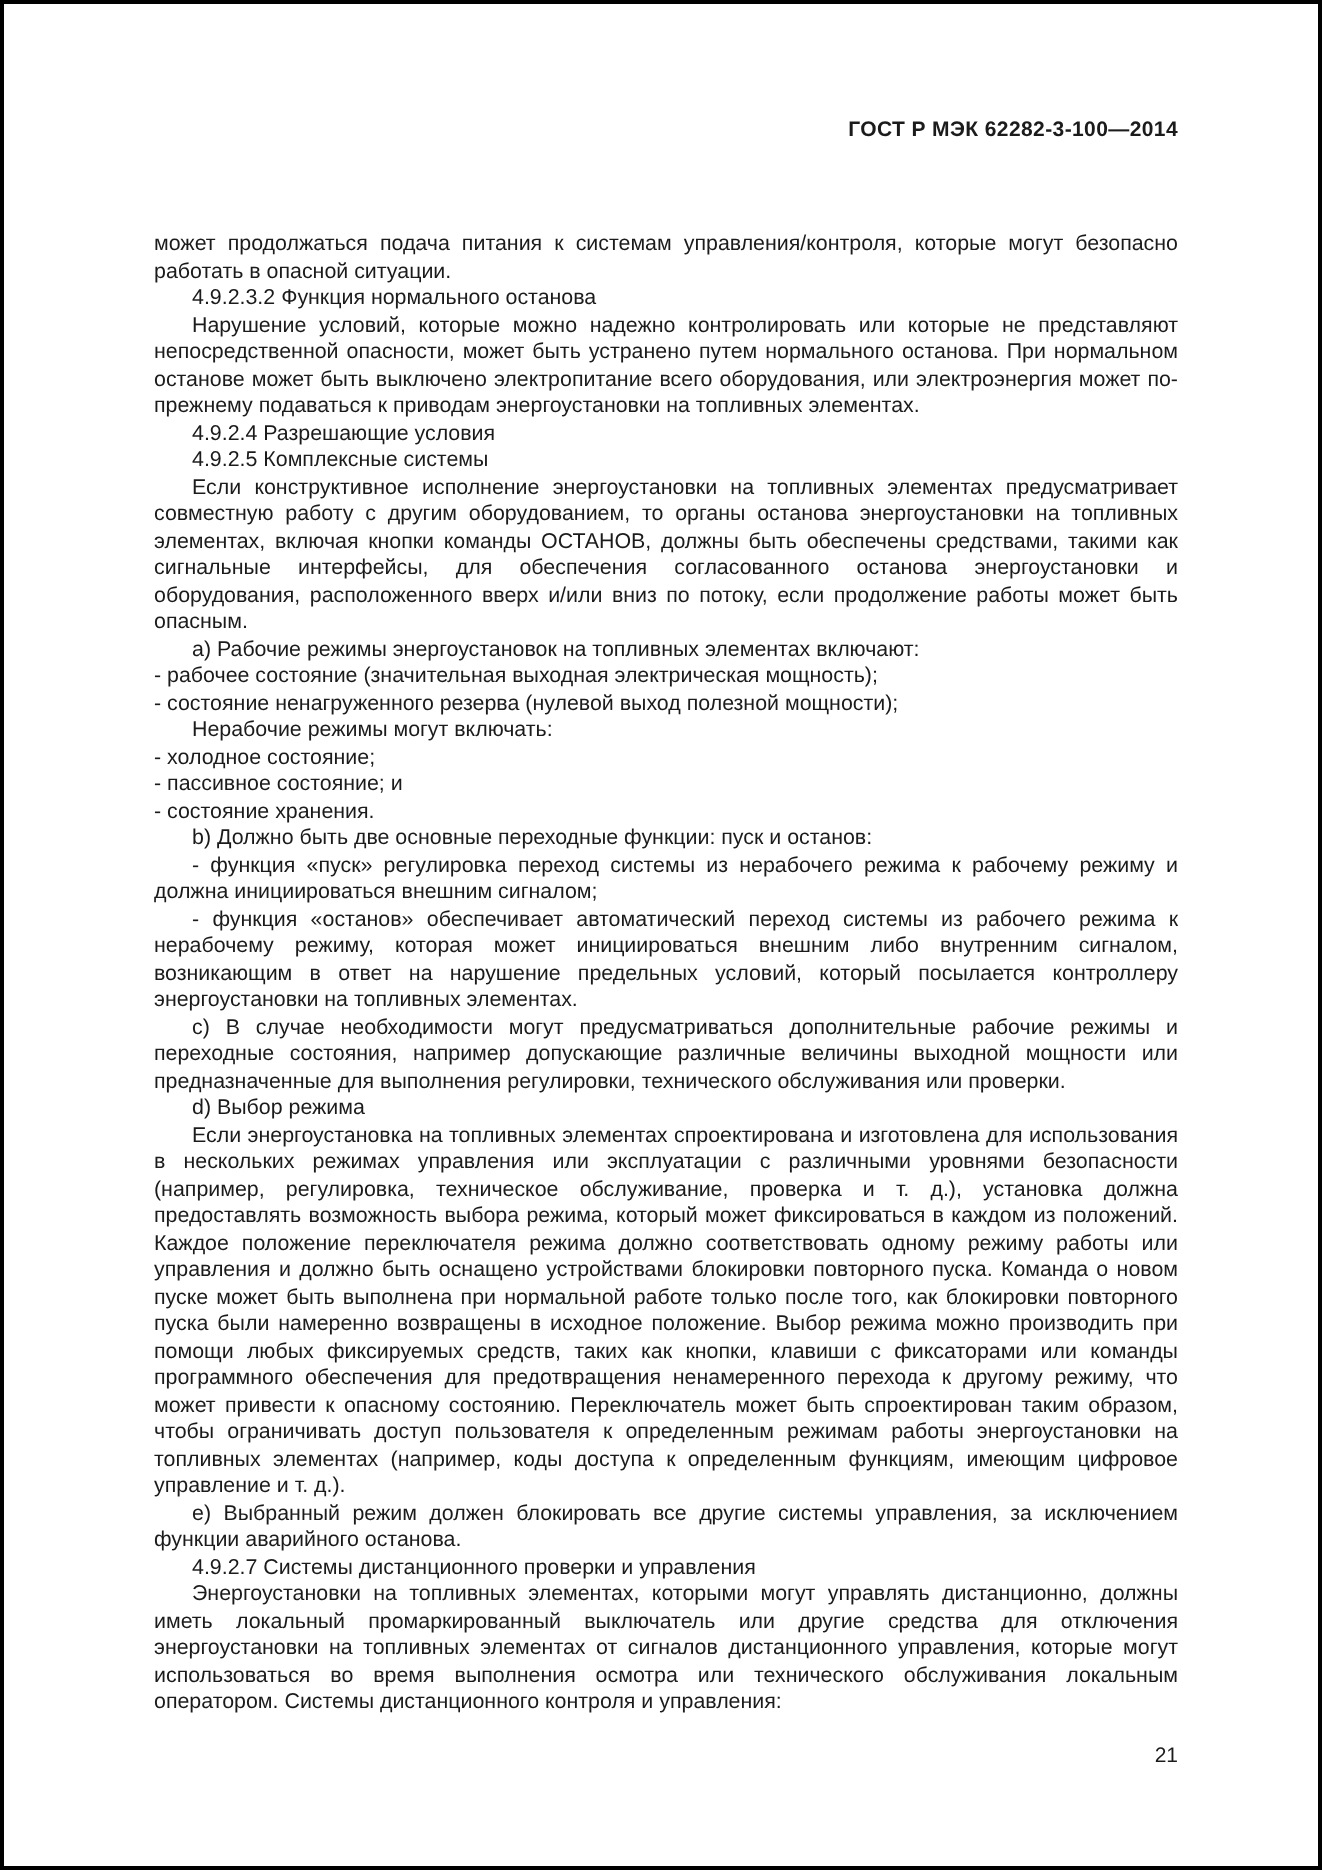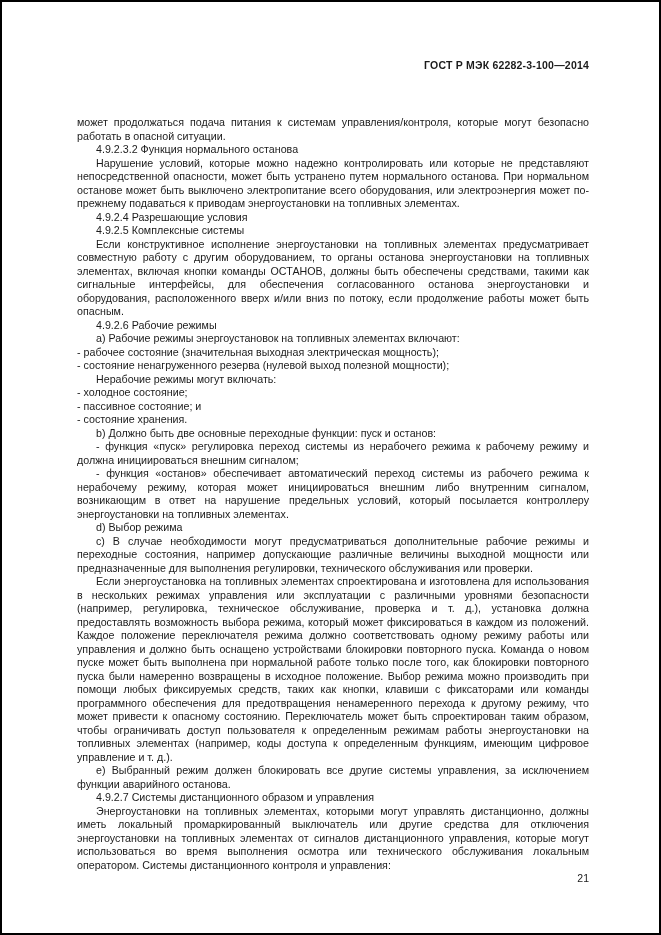--- a/index.html
+++ b/index.html
@@ -57,35 +57,34 @@
 <div class="page">
   <div class="running-header">ГОСТ Р МЭК 62282-3-100—2014</div>
 
   <div class="doc-body" id="doc-body">
       <p class="para flush">может продолжаться подача питания к системам управления/контроля, которые могут безопасно работать в опасной ситуации.</p>
       <p class="para indent">4.9.2.3.2 Функция нормального останова</p>
       <p class="para indent">Нарушение условий, которые можно надежно контролировать или которые не представляют непосредственной опасности, может быть устранено путем нормального останова. При нормальном останове может быть выключено электропитание всего оборудования, или электроэнергия может по-прежнему подаваться к приводам энергоустановки на топливных элементах.</p>
       <p class="para indent">4.9.2.4 Разрешающие условия</p>
       <p class="para indent">4.9.2.5 Комплексные системы</p>
       <p class="para indent">Если конструктивное исполнение энергоустановки на топливных элементах предусматривает совместную работу с другим оборудованием, то органы останова энергоустановки на топливных элементах, включая кнопки команды ОСТАНОВ, должны быть обеспечены средствами, такими как сигнальные интерфейсы, для обеспечения согласованного останова энергоустановки и оборудования, расположенного вверх и/или вниз по потоку, если продолжение работы может быть опасным.</p>
-      <p class="para indent">4.9.2.6 Рабочие режимы</p>
       <p class="para indent">a) Рабочие режимы энергоустановок на топливных элементах включают:</p>
       <p class="para flush">- рабочее состояние (значительная выходная электрическая мощность);</p>
       <p class="para flush">- состояние ненагруженного резерва (нулевой выход полезной мощности);</p>
       <p class="para indent">Нерабочие режимы могут включать:</p>
       <p class="para flush">- холодное состояние;</p>
       <p class="para flush">- пассивное состояние; и</p>
       <p class="para flush">- состояние хранения.</p>
       <p class="para indent">b) Должно быть две основные переходные функции: пуск и останов:</p>
       <p class="para indent">- функция «пуск» регулировка переход системы из нерабочего режима к рабочему режиму и должна инициироваться внешним сигналом;</p>
       <p class="para indent">- функция «останов» обеспечивает автоматический переход системы из рабочего режима к нерабочему режиму, которая может инициироваться внешним либо внутренним сигналом, возникающим в ответ на нарушение предельных условий, который посылается контроллеру энергоустановки на топливных элементах.</p>
+      <p class="para indent">c) В случае необходимости могут предусматриваться дополнительные рабочие режимы и переходные состояния, например допускающие различные величины выходной мощности или предназначенные для выполнения регулировки, технического обслуживания или проверки.</p>
       <p class="para indent">d) Выбор режима</p>
-      <p class="para indent">c) В случае необходимости могут предусматриваться дополнительные рабочие режимы и переходные состояния, например допускающие различные величины выходной мощности или предназначенные для выполнения регулировки, технического обслуживания или проверки.</p>
       <p class="para indent">Если энергоустановка на топливных элементах спроектирована и изготовлена для использования в нескольких режимах управления или эксплуатации с различными уровнями безопасности (например, регулировка, техническое обслуживание, проверка и т. д.), установка должна предоставлять возможность выбора режима, который может фиксироваться в каждом из положений. Каждое положение переключателя режима должно соответствовать одному режиму работы или управления и должно быть оснащено устройствами блокировки повторного пуска. Команда о новом пуске может быть выполнена при нормальной работе только после того, как блокировки повторного пуска были намеренно возвращены в исходное положение. Выбор режима можно производить при помощи любых фиксируемых средств, таких как кнопки, клавиши с фиксаторами или команды программного обеспечения для предотвращения ненамеренного перехода к другому режиму, что может привести к опасному состоянию. Переключатель может быть спроектирован таким образом, чтобы ограничивать доступ пользователя к определенным режимам работы энергоустановки на топливных элементах (например, коды доступа к определенным функциям, имеющим цифровое управление и т. д.).</p>
       <p class="para indent">e) Выбранный режим должен блокировать все другие системы управления, за исключением функции аварийного останова.</p>
-      <p class="para indent">4.9.2.7 Системы дистанционного образом и управления</p>
+      <p class="para indent">4.9.2.7 Системы дистанционного проверки и управления</p>
       <p class="para indent">Энергоустановки на топливных элементах, которыми могут управлять дистанционно, должны иметь локальный промаркированный выключатель или другие средства для отключения энергоустановки на топливных элементах от сигналов дистанционного управления, которые могут использоваться во время выполнения осмотра или технического обслуживания локальным оператором. Системы дистанционного контроля и управления:</p>
     </div>
 
   <div class="page-footer">
     <span>21</span>
   </div>
 </div>
 
 </body></html>

